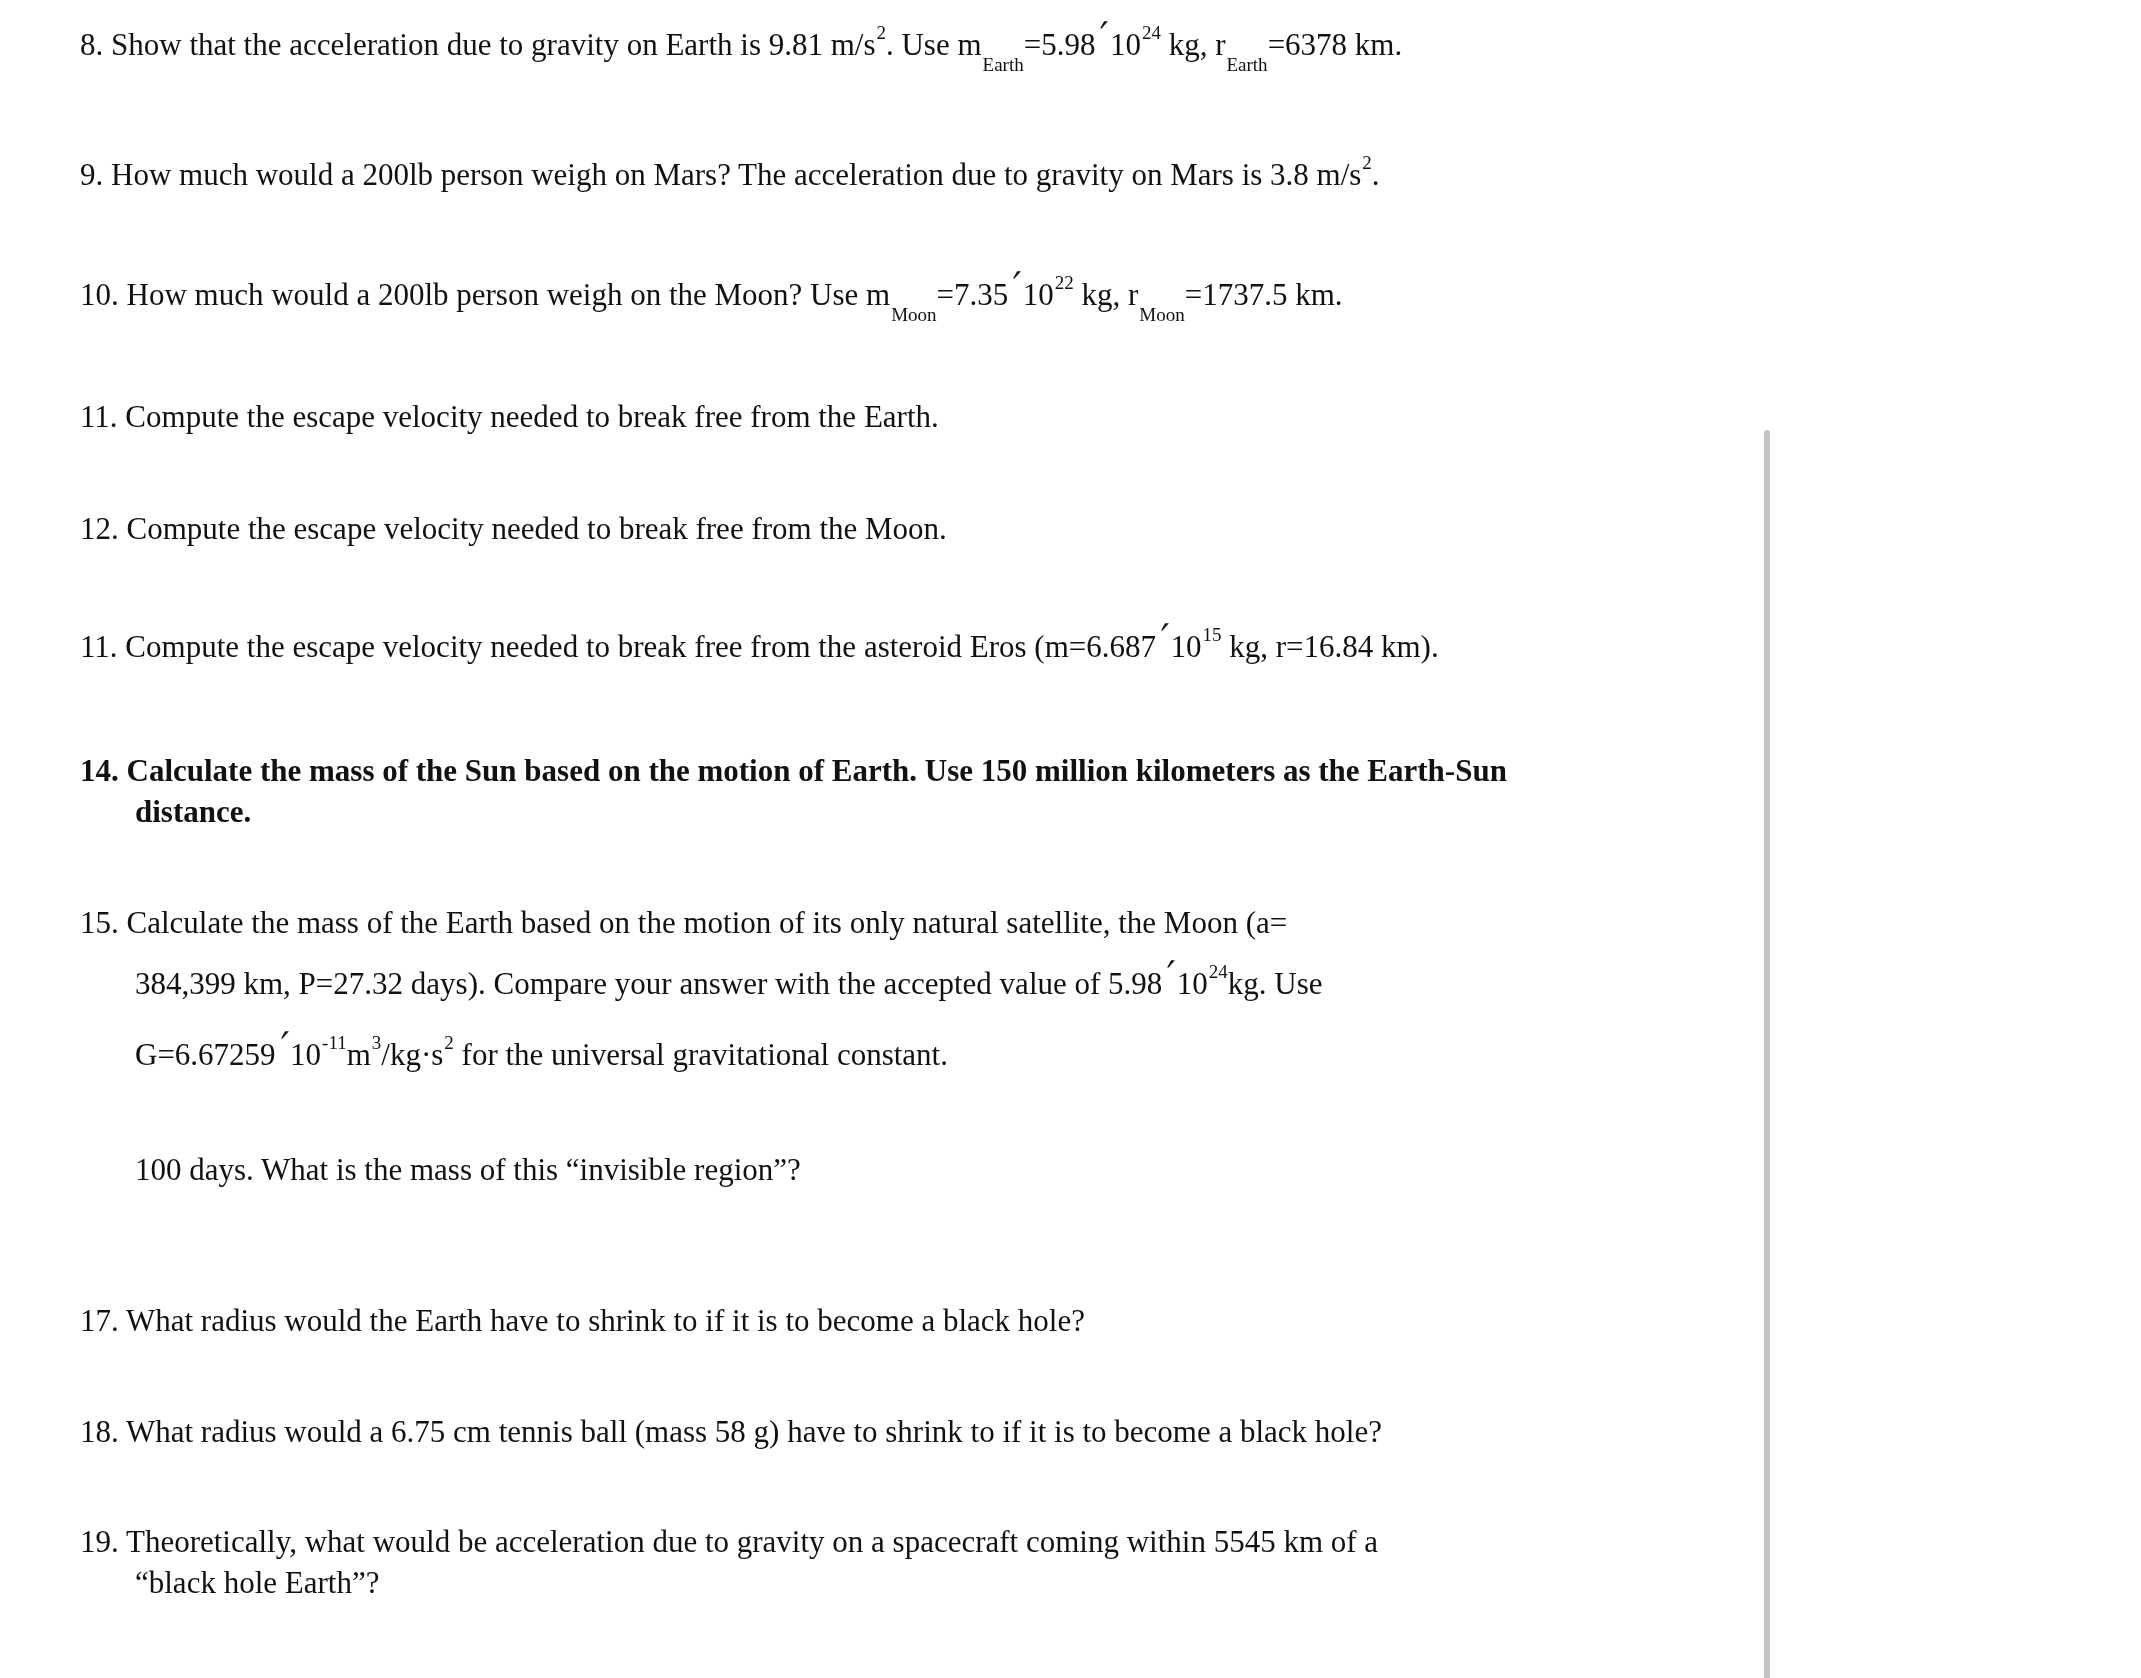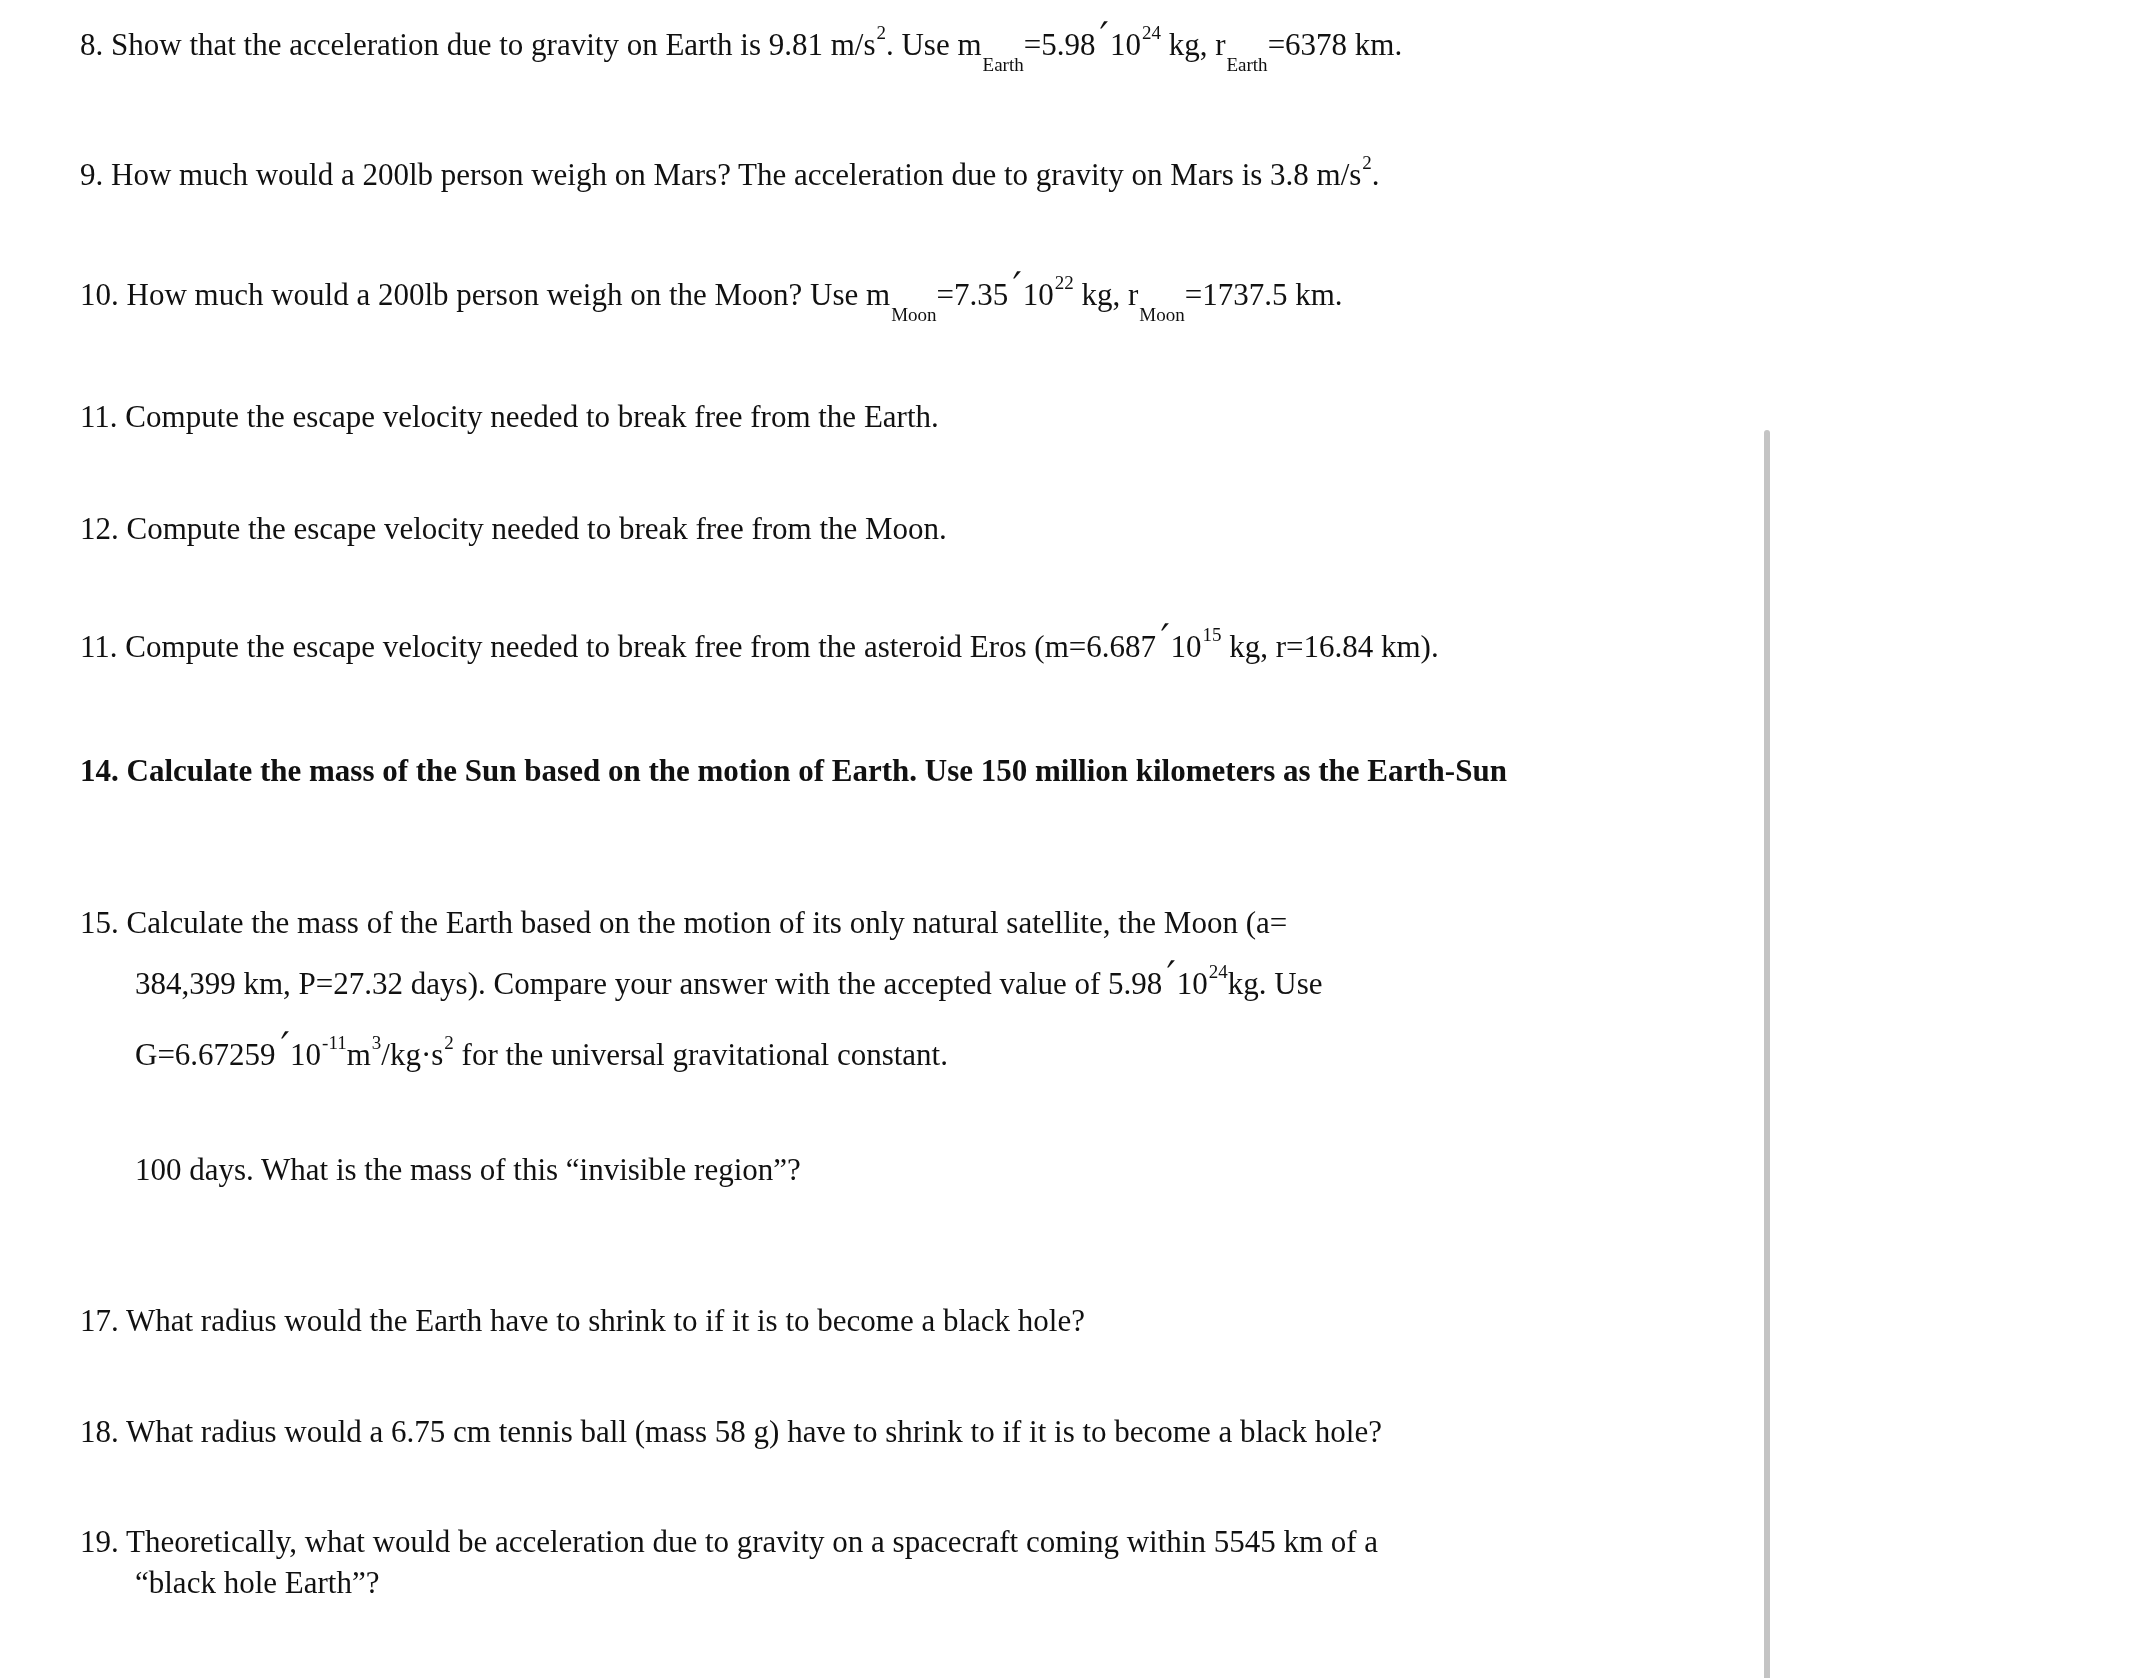--- a/index.html
+++ b/index.html
@@ -79,21 +79,21 @@
 <body>
 
 <div class="page">
   <div id="questions">
       <div class="q" style="top: 24px;"><span><span class="num">8.</span><span> Show that the acceleration due to gravity on Earth is 9.81 m/s</span><span class="sup">2</span><span>.  Use m</span><span class="sub">Earth</span><span>=5.98</span><span class="times"></span><span>10</span><span class="sup">24</span><span> kg, r</span><span class="sub">Earth</span><span>=6378 km.</span></span></div>
       <div class="q" style="top: 154px;"><span><span class="num">9.</span><span> How much would a 200lb person weigh on Mars? The acceleration due to gravity on Mars is 3.8 m/s</span><span class="sup">2</span><span>.</span></span></div>
       <div class="q" style="top: 274px;"><span><span class="num">10.</span><span> How much would a 200lb person weigh on the Moon?  Use m</span><span class="sub">Moon</span><span>=7.35</span><span class="times"></span><span>10</span><span class="sup">22</span><span> kg, r</span><span class="sub">Moon</span><span>=1737.5 km.</span></span></div>
       <div class="q" style="top: 396px;"><span><span class="num">11.</span><span> Compute the escape velocity needed to break free from the Earth.</span></span></div>
       <div class="q" style="top: 508px;"><span><span class="num">12.</span><span> Compute the escape velocity needed to break free from the Moon.</span></span></div>
       <div class="q" style="top: 626px;"><span><span class="num">11.</span><span> Compute the escape velocity needed to break free from the asteroid Eros (m=6.687</span><span class="times"></span><span>10</span><span class="sup">15</span><span> kg, r=16.84 km).</span></span></div>
-      <div class="q" style="top: 750px; font-weight: bold;"><span><span class="num">14.</span><span> Calculate the mass of the Sun based on the motion of Earth.  Use 150 million kilometers as the Earth-Sun</span></span></div>
+      <div class="q" style="top: 750px; font-weight: bold;"><span><span class="num">14.</span><span> Calculate the mass of the Sun based on the motion of Earth.  Use 150 million kilometers as the Earth-Sun</span></span><div class="cont"><span>distance.</span></div></div>
       <div class="q" style="top: 902px;"><span><span class="num">15.</span><span> Calculate the mass of the Earth based on the motion of its only natural satellite, the Moon (a=</span></span><div class="cont tall" style="margin-top: 7px;"><span>384,399 km, P=27.32 days).  Compare your answer with the accepted value of 5.98</span><span class="times"></span><span>10</span><span class="sup">24</span><span>kg.  Use</span></div><div class="cont tall"><span>G=6.67259</span><span class="times"></span><span>10</span><span class="sup">-11</span><span>m</span><span class="sup">3</span><span>/kg·s</span><span class="sup">2</span><span> for the universal gravitational constant.</span></div></div>
       <div class="q" style="top: 1149px;"><div class="cont"><span>100 days. What is the mass of this “invisible region”?</span></div></div>
       <div class="q" style="top: 1300px;"><span><span class="num">17.</span><span> What radius would the Earth have to shrink to if it is to become a black hole?</span></span></div>
       <div class="q" style="top: 1411px;"><span><span class="num">18.</span><span> What radius would a 6.75 cm tennis ball (mass 58 g) have to shrink to if it is to become a black hole?</span></span></div>
       <div class="q" style="top: 1521px;"><span><span class="num">19.</span><span> Theoretically, what would be acceleration due to gravity on a spacecraft coming within 5545 km of a</span></span><div class="cont"><span>“black hole Earth”?</span></div></div>
     </div>
   <div class="vline"></div>
 </div>
 
 </body></html>

